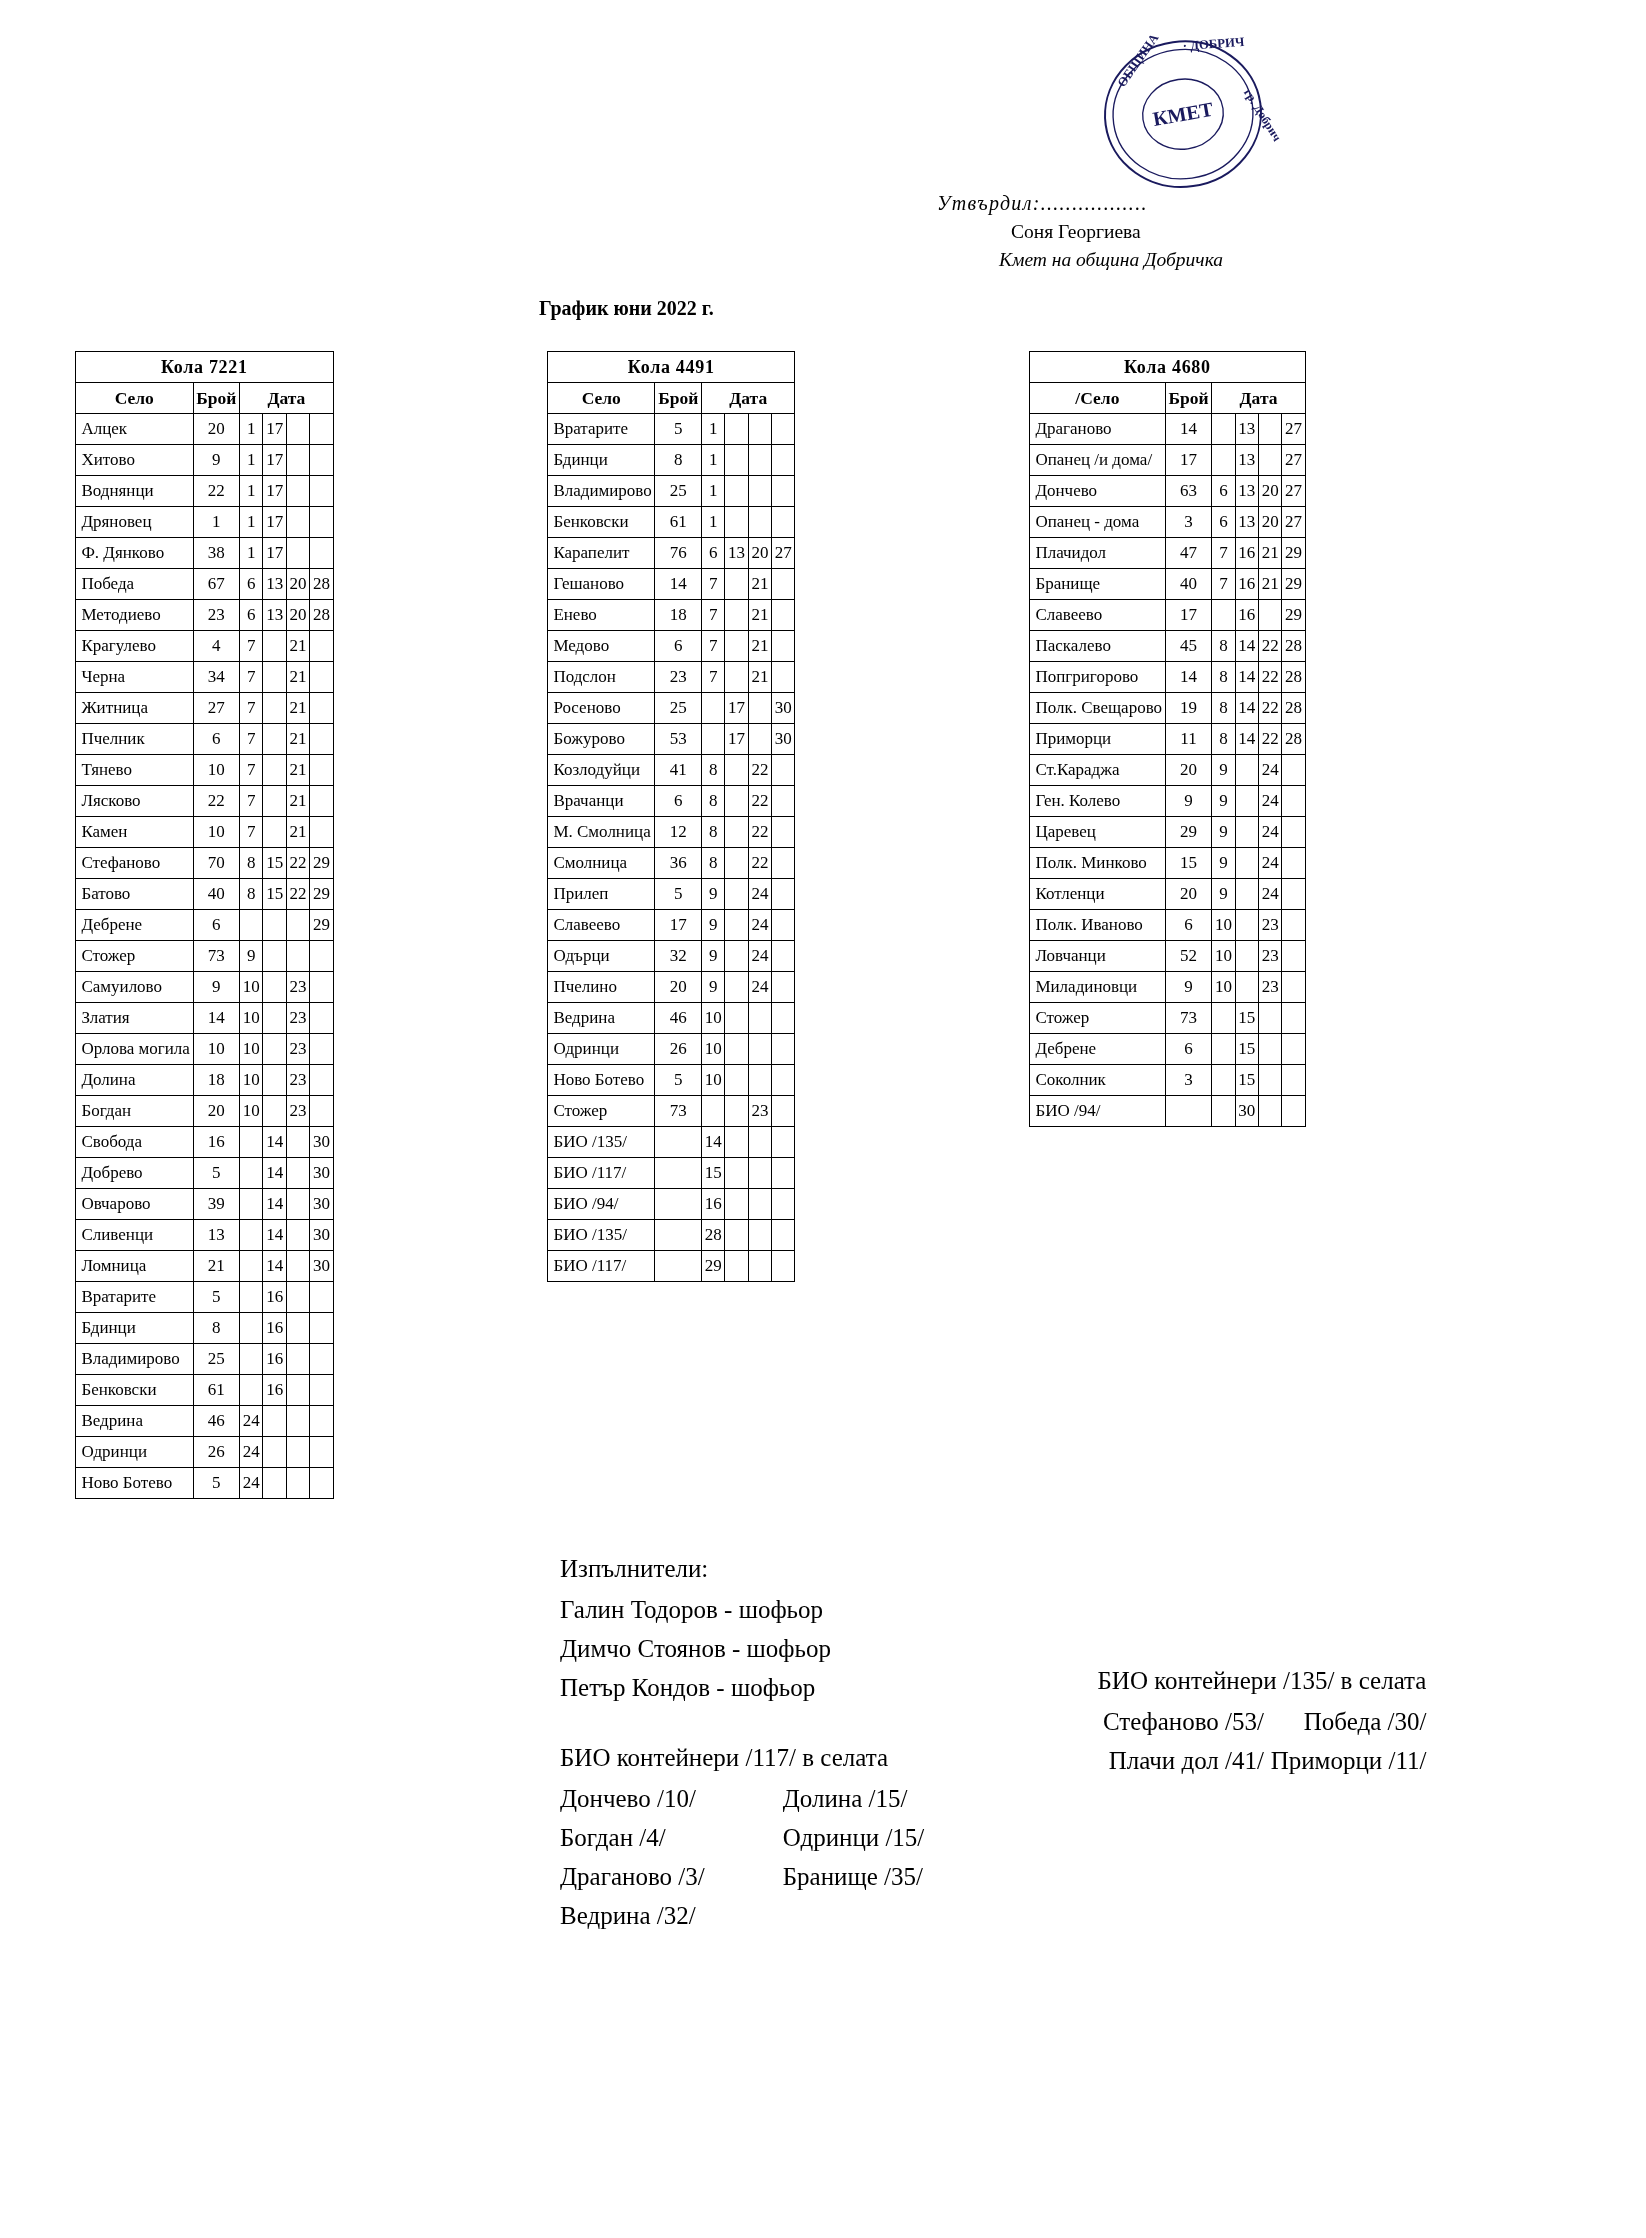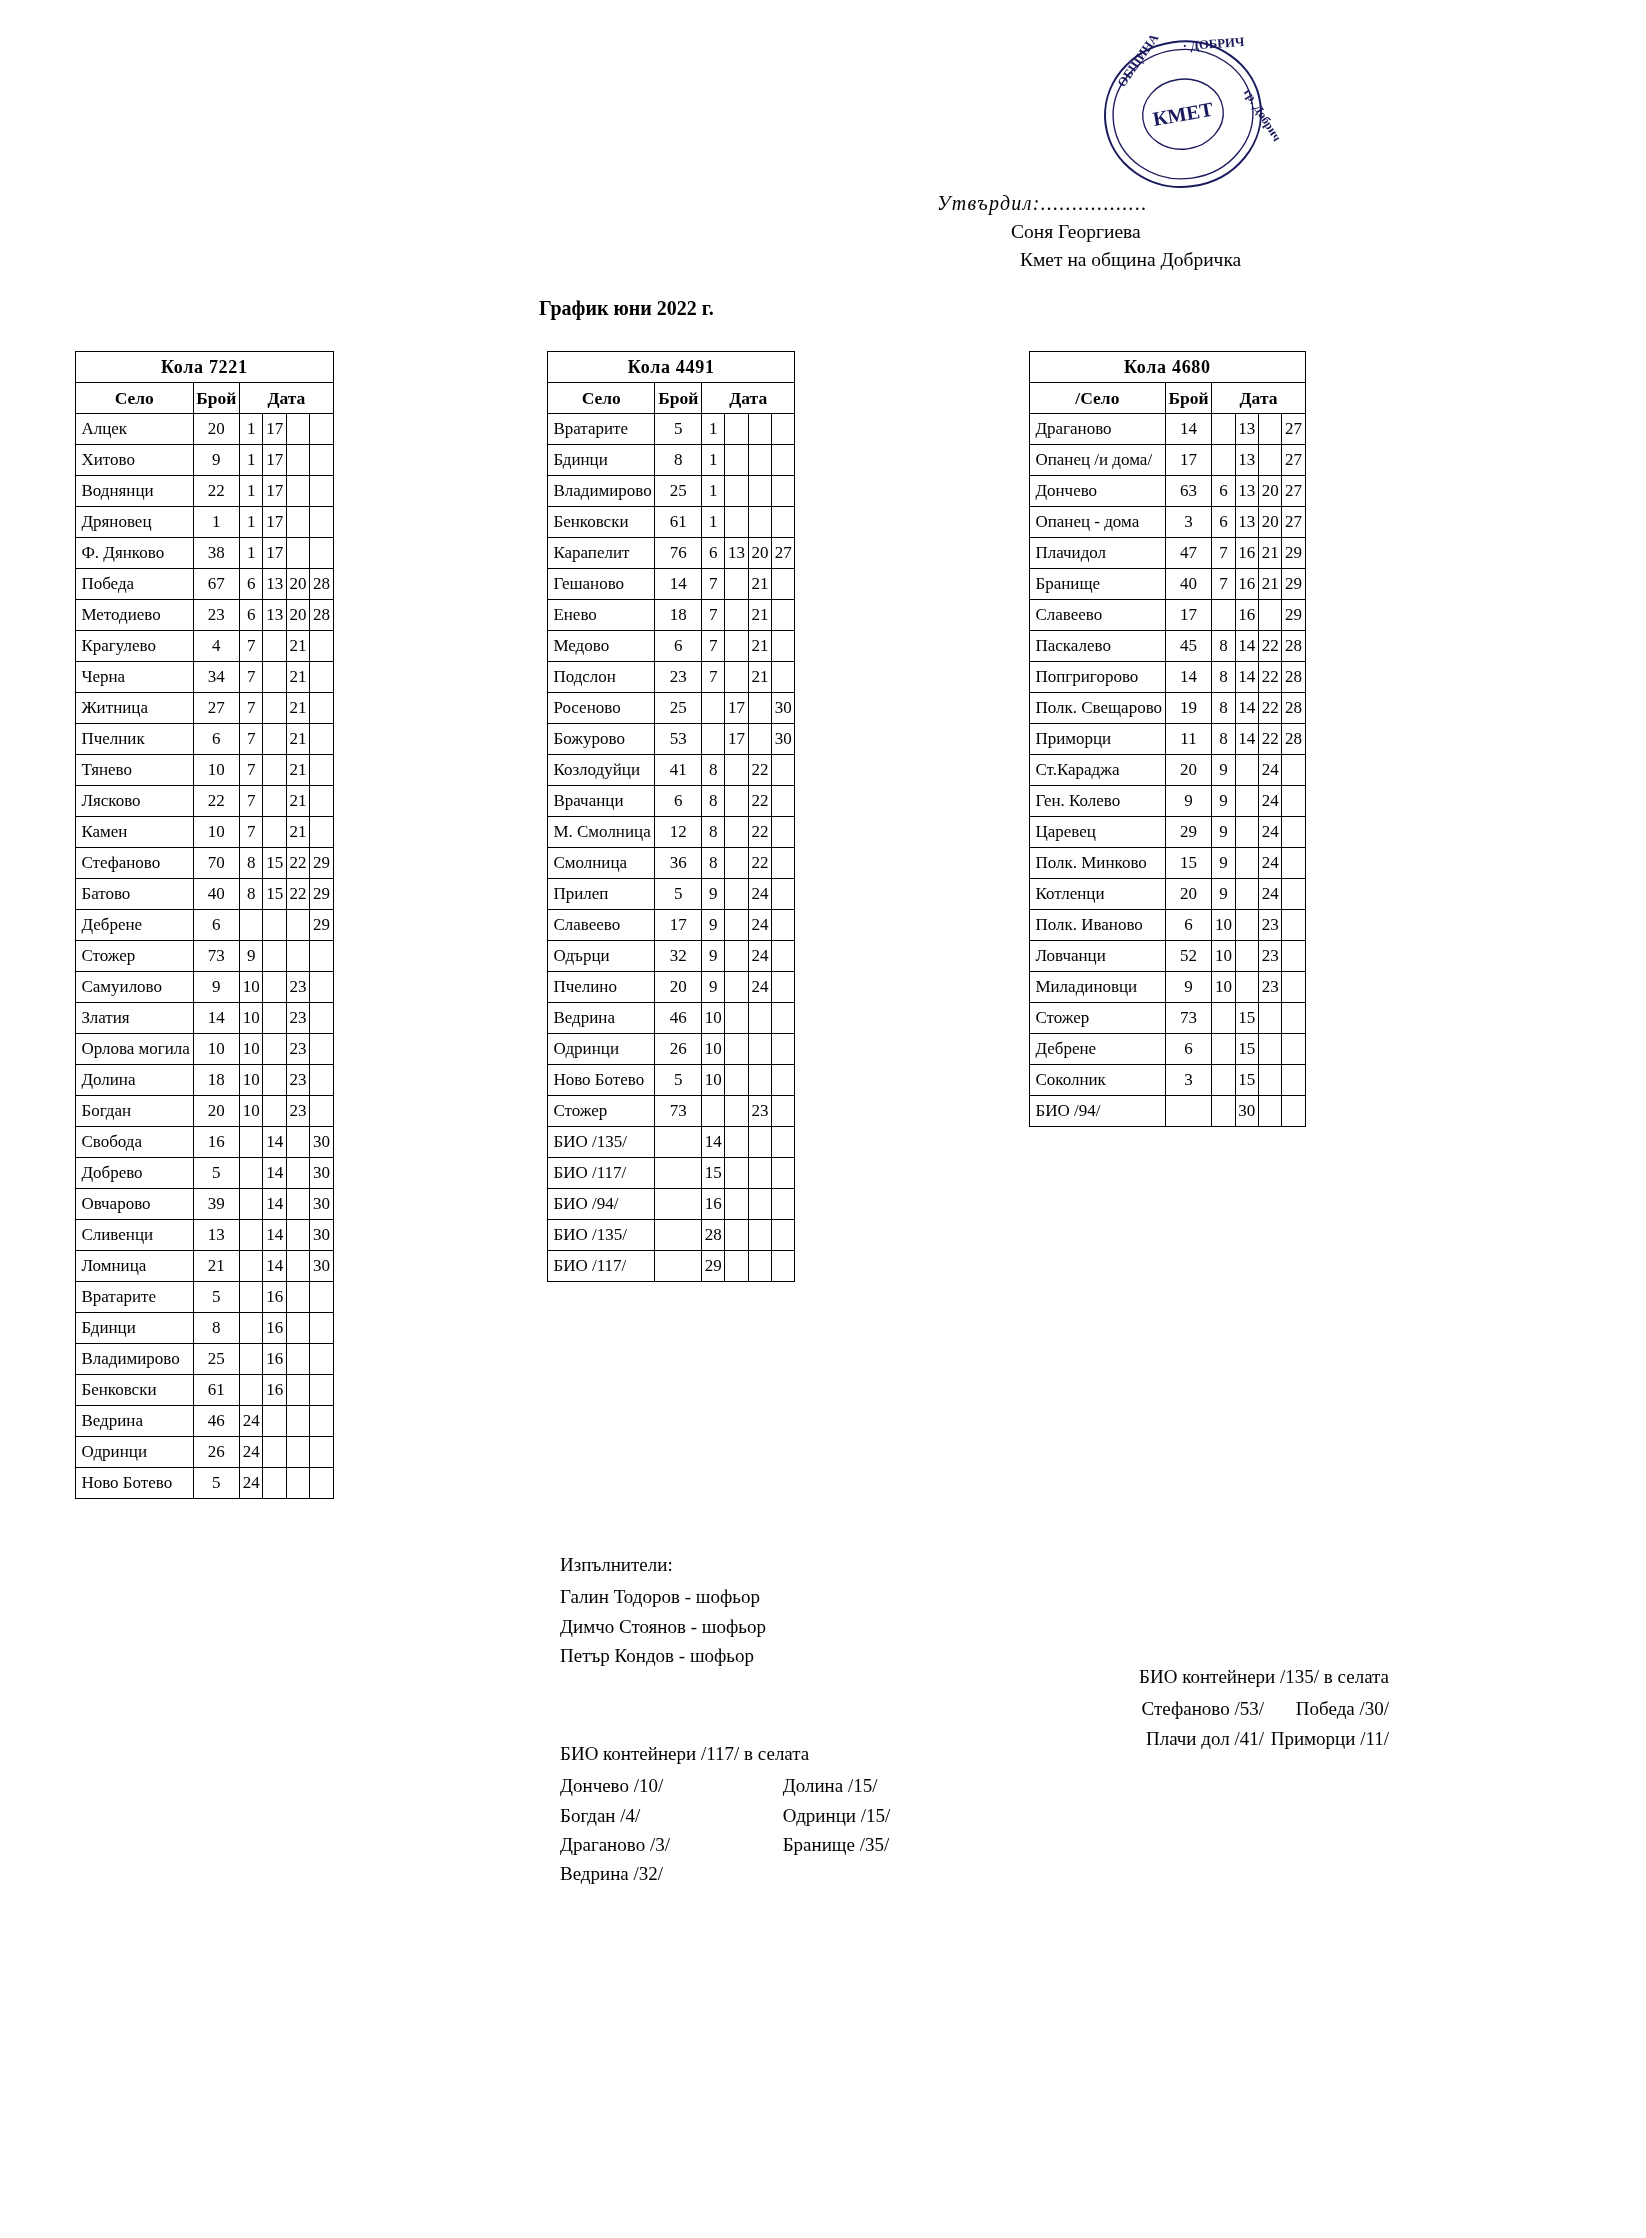--- a/index.html
+++ b/index.html
@@ -29,22 +29,23 @@
     font-size: 20px;
     line-height: 1.45;
   }
   .approval .line1 { letter-spacing: 0.7px; font-style: italic; }
   .approval .dots { letter-spacing: 1.3px; }
   .approval .name {
     margin-left: 74px;
     font-size: 19.5px;
   }
   .approval .role {
-    margin-left: 83px;
+    margin-left: 62px;
     font-size: 19.5px;
+    font-style: italic;
   }
 
   
   .stamp {
     position: absolute;
     left: 1082px;
     top: 30px;
     width: 202px;
     height: 175px;
   }
@@ -100,21 +101,21 @@
   #tbl3 { left: 954px; }
 
   
   .w-village { width: 169px; }
   .w-count { width: 47px; }
   .w-d { width: 44px; }
 
   
   .block {
     position: absolute;
-    font-size: 19px;
+    font-size: 25px;
     line-height: 1.55;
   }
   .block .bl-title { margin-bottom: 2.7px; }
   .cols {
     display: grid;
     grid-template-columns: 216px auto;
     column-gap: 6.7px;
   }
   #executors { left: 560px; top: 1550px; }
   #bio117 { left: 560px; top: 1739px; }

